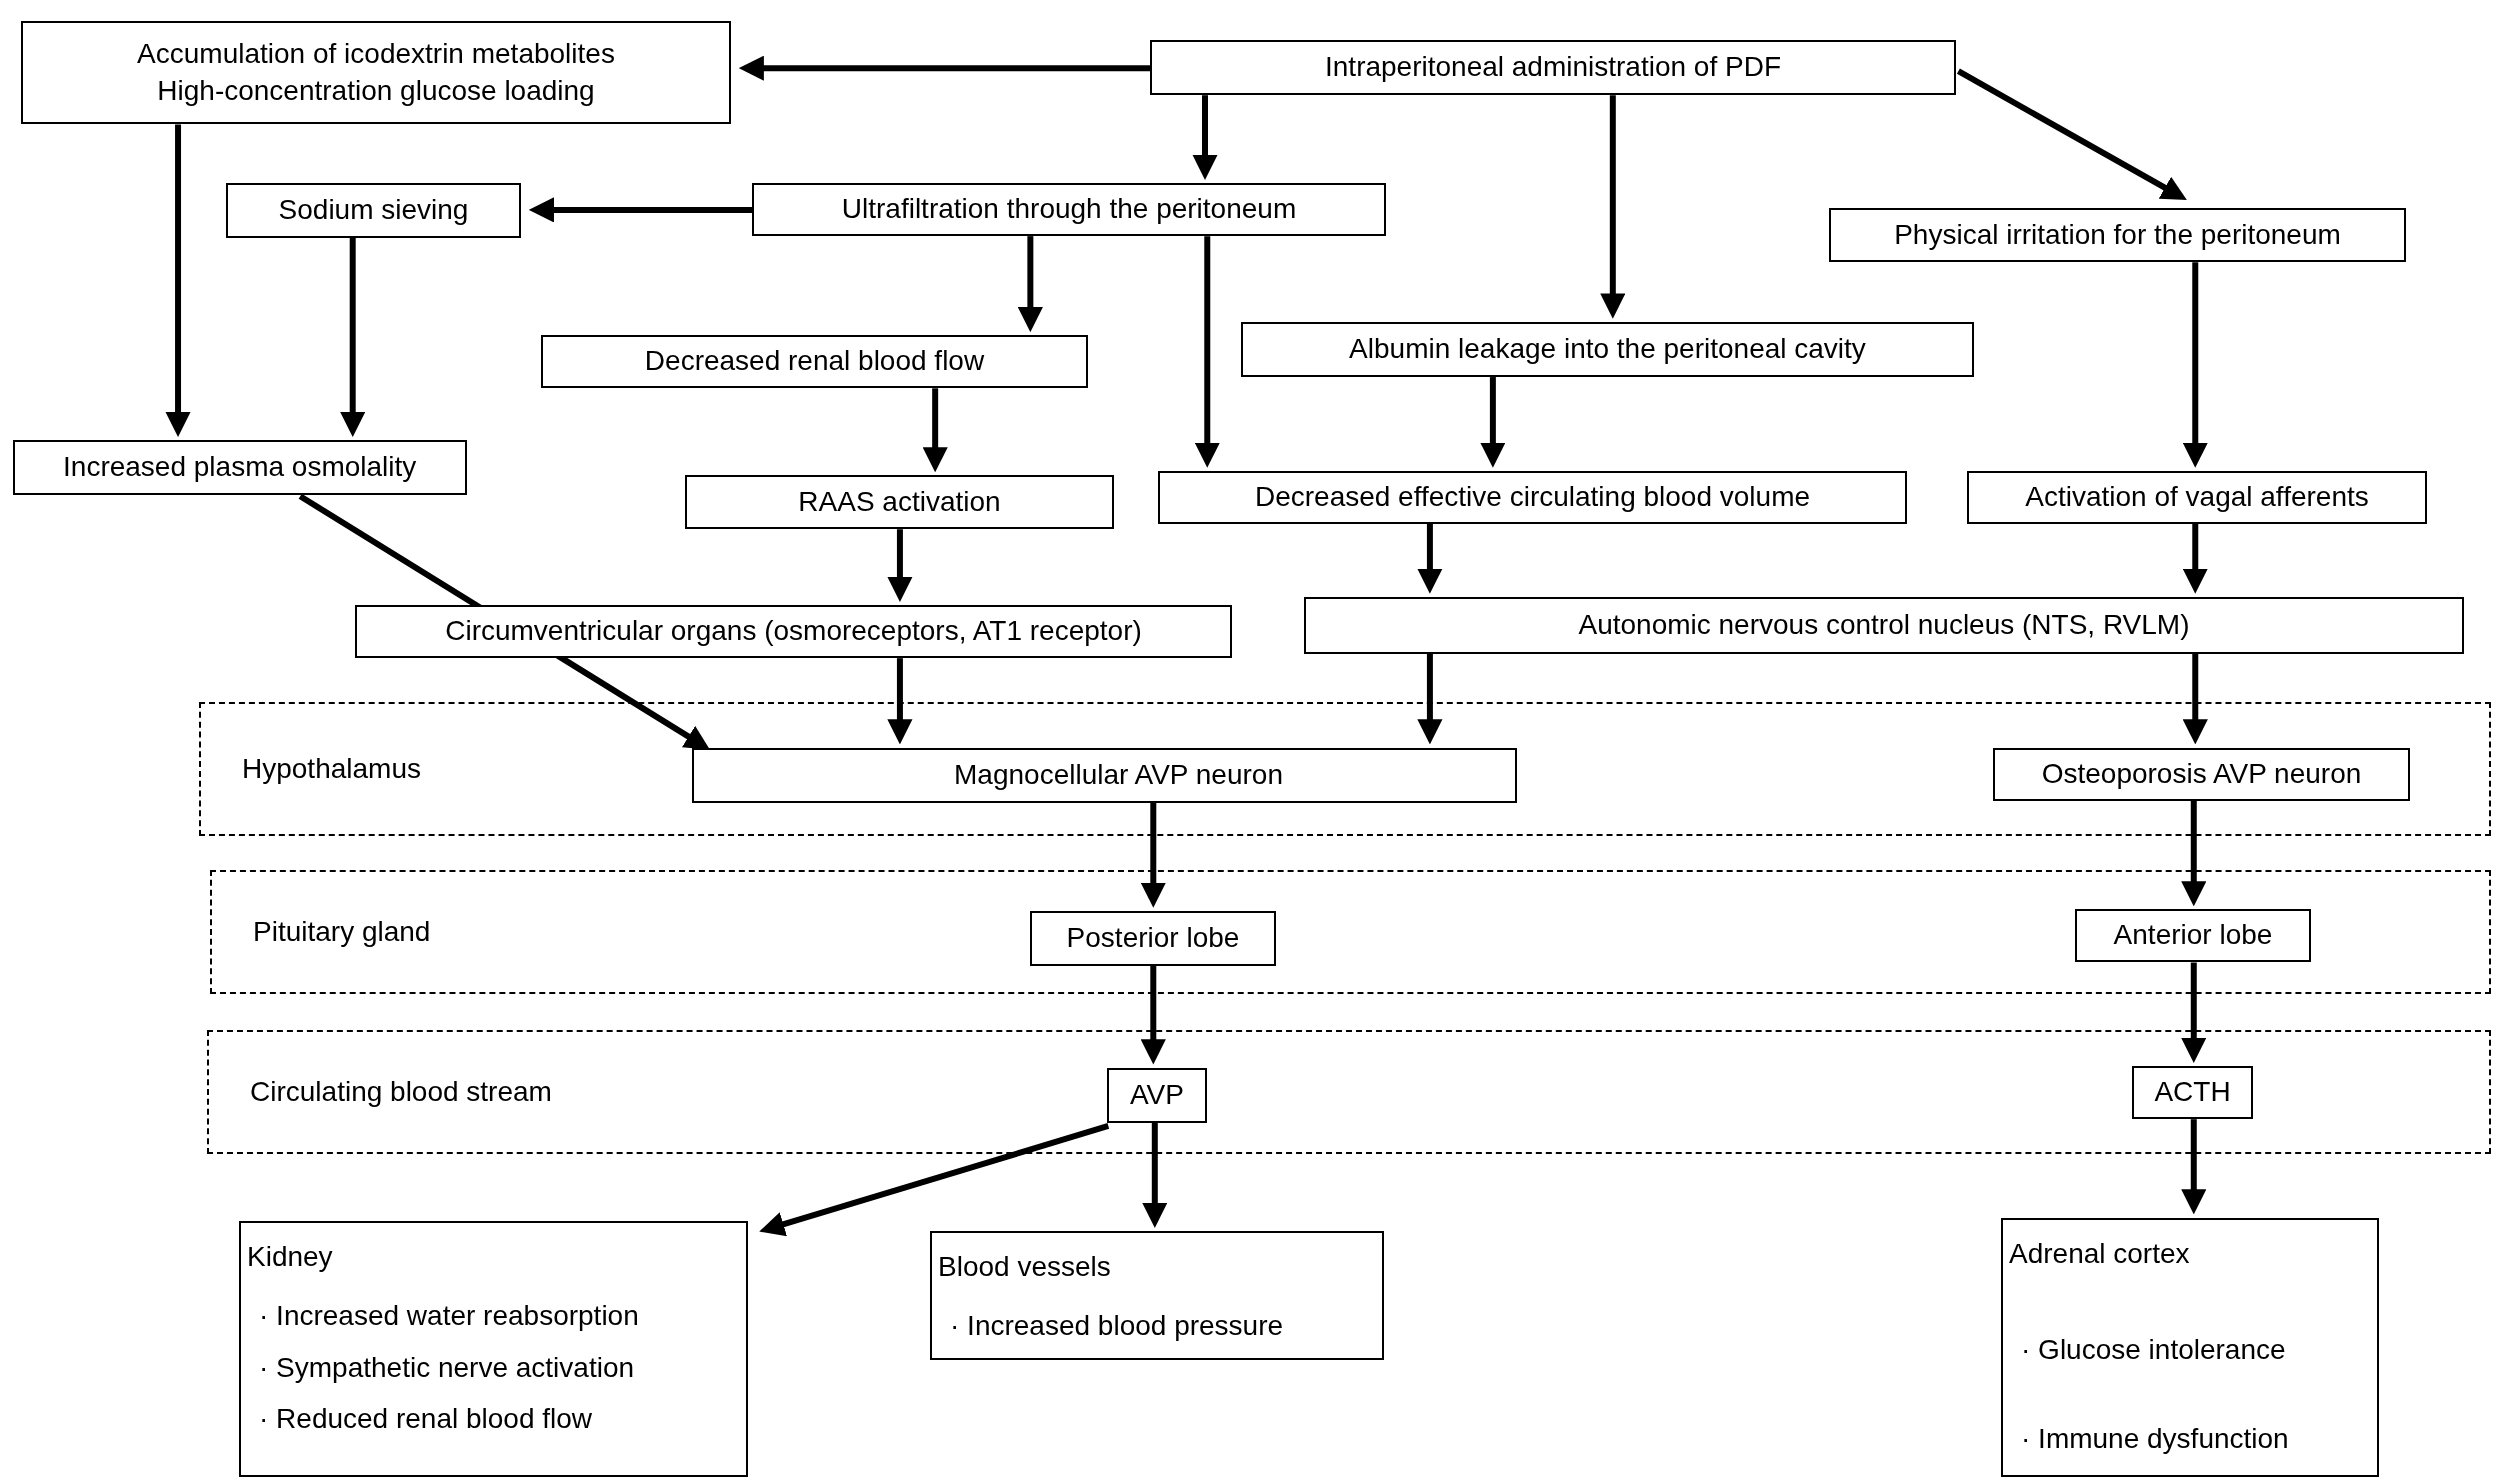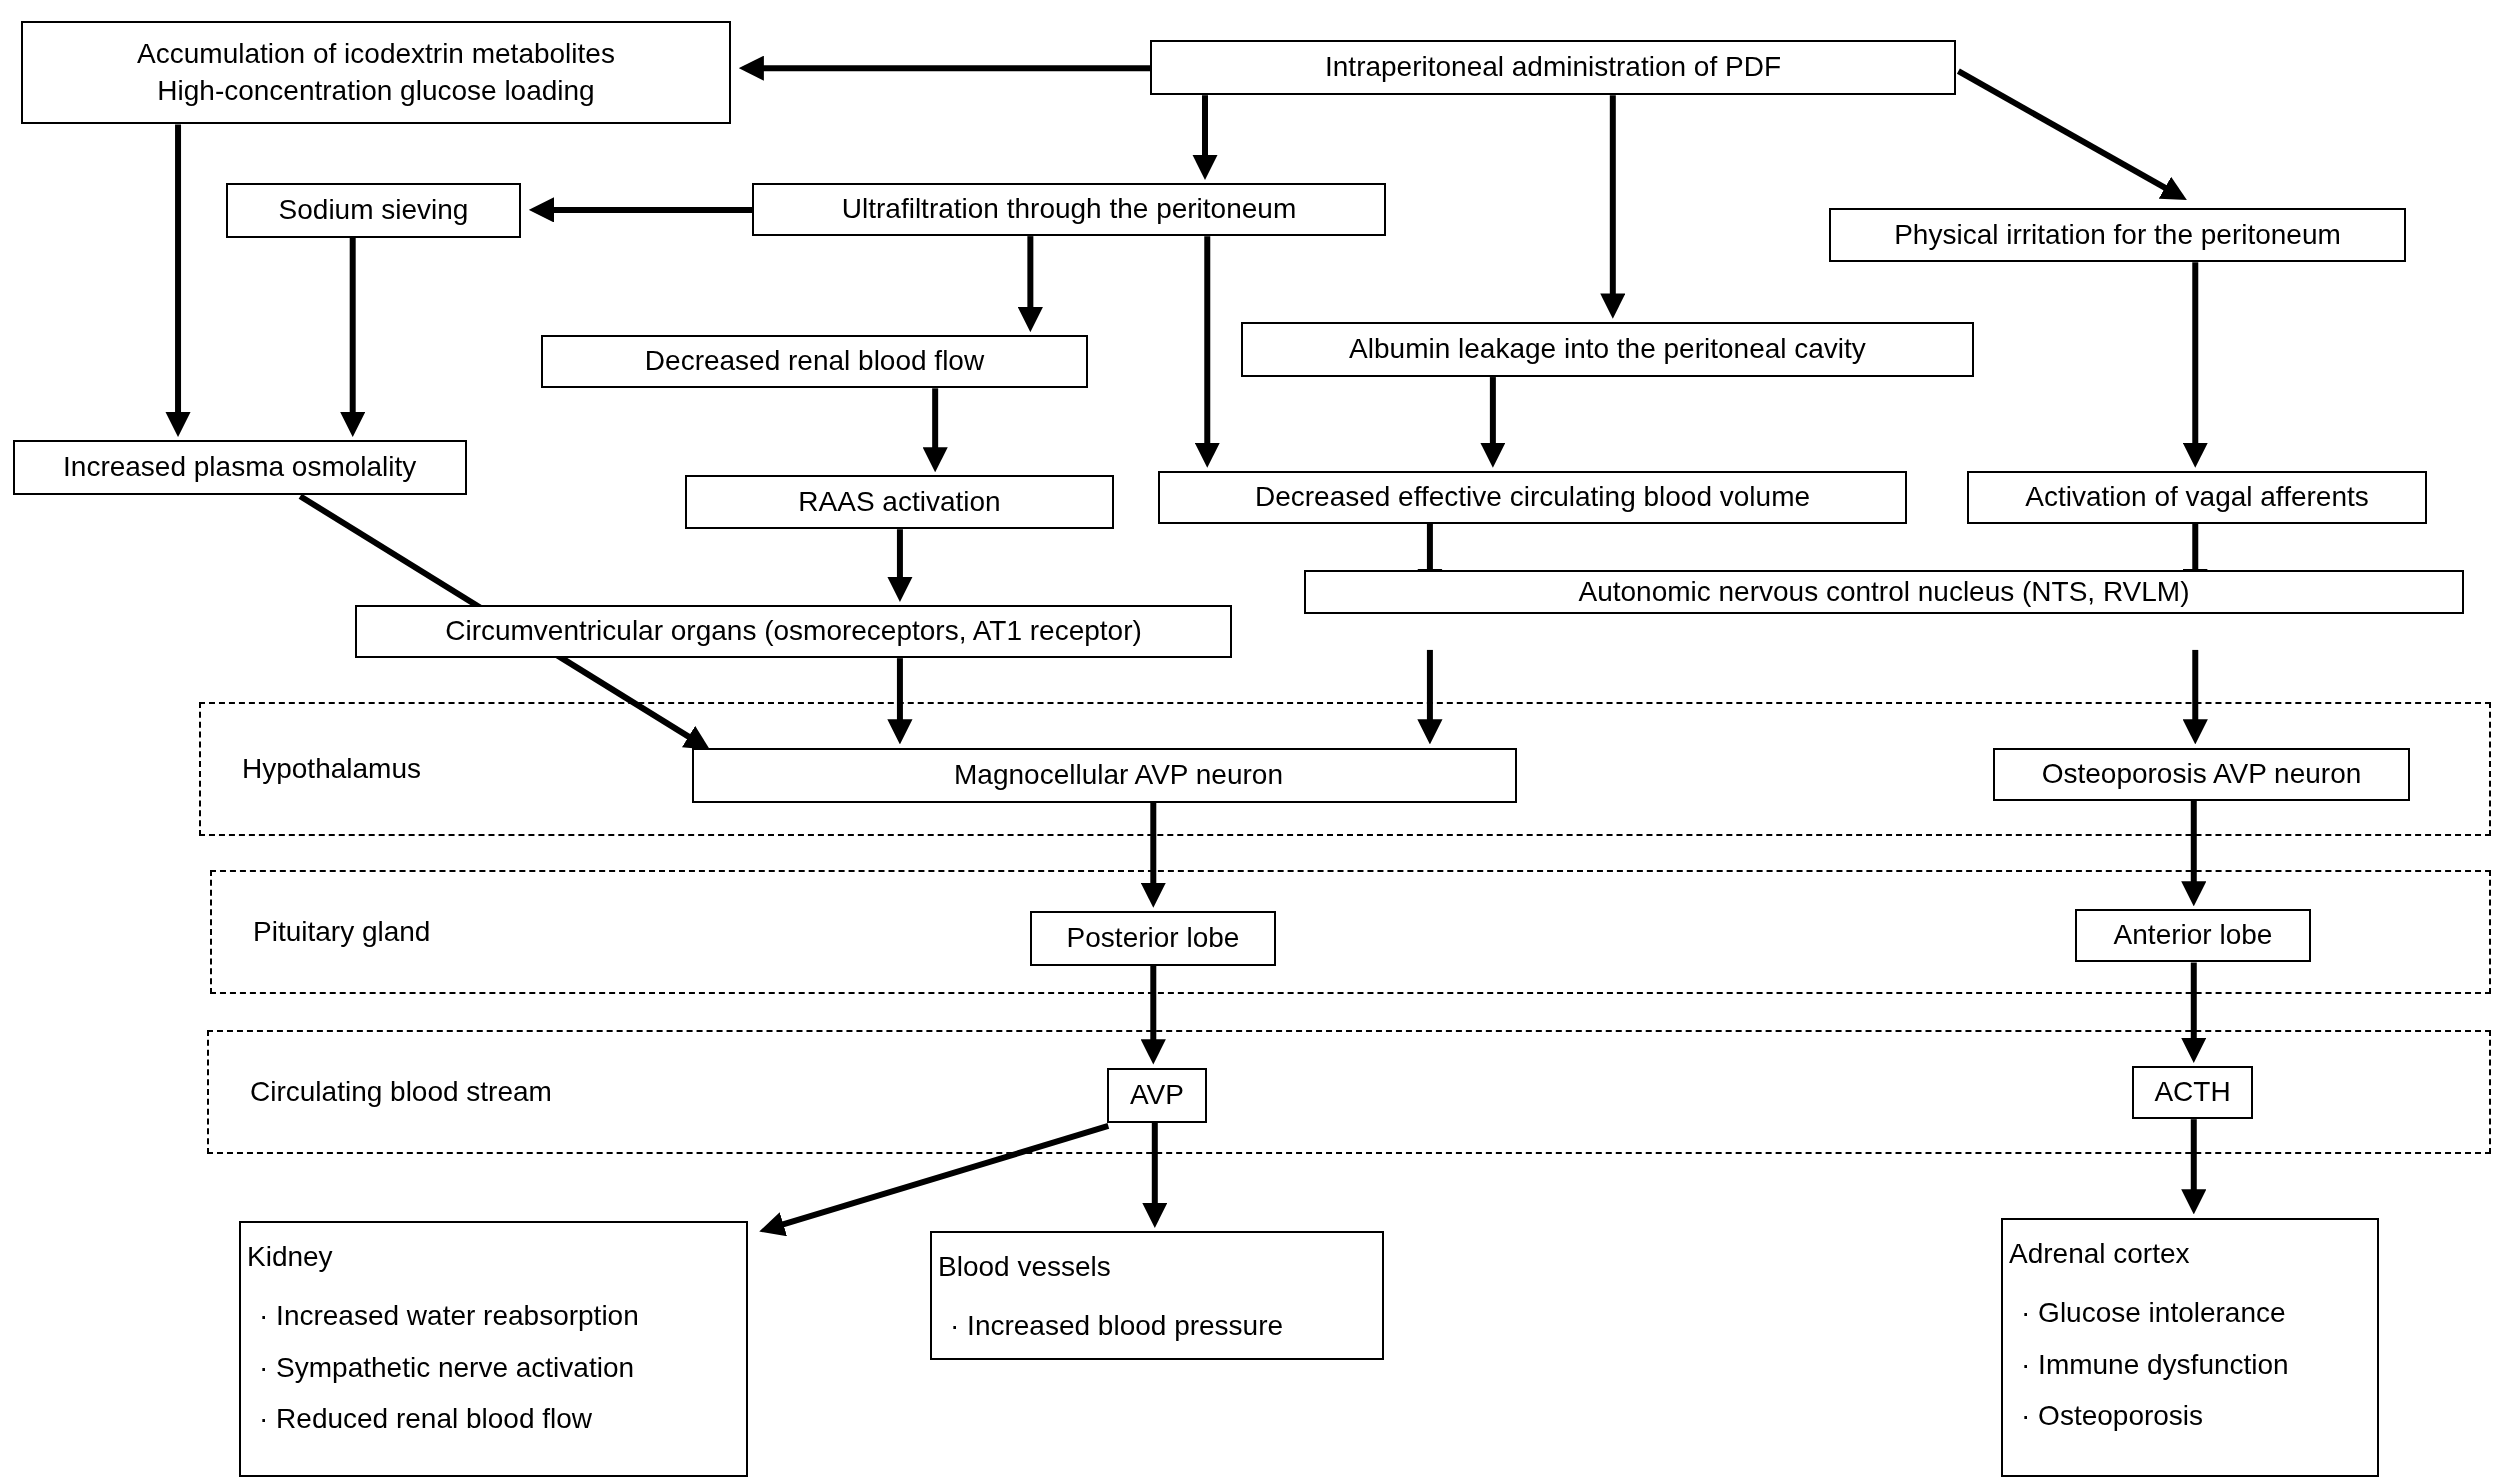--- a/index.html
+++ b/index.html
@@ -150,21 +150,21 @@
 </div>
 
 <div class="node" style="left:1967px; top:471px; width:460px; height:53px;">
   <span>Activation of vagal afferents</span>
 </div>
 
 <div class="node" style="left:355px; top:605px; width:877px; height:53px;">
   <span>Circumventricular organs (osmoreceptors, AT1 receptor)</span>
 </div>
 
-<div class="node" style="left:1304px; top:570px; width:1160px; height:44px;">
+<div class="node" style="left:1304px; top:597px; width:1160px; height:57px;">
   <span>Autonomic nervous control nucleus (NTS, RVLM)</span>
 </div>
 
 <div class="node" style="left:692px; top:748px; width:825px; height:55px;padding-left:37px;">
   <span>Magnocellular AVP neuron</span>
 </div>
 
 <div class="node" style="left:1993px; top:748px; width:417px; height:53px;">
   <span>Osteoporosis AVP neuron</span>
 </div>
@@ -190,19 +190,19 @@
   <div class="panel-item">· Increased water reabsorption</div>
   <div class="panel-item">· Sympathetic nerve activation</div>
   <div class="panel-item">· Reduced renal blood flow</div>
 </div>
 
 <div class="panel" style="left:930px; top:1231px; width:454px; height:129px;">
   <div class="panel-title">Blood vessels</div>
   <div class="panel-item">· Increased blood pressure</div>
 </div>
 
-<div class="panel" style="left:2001px; top:1218px; width:378px; height:259px;">
+<div class="panel" style="left:2001px; top:1218px; width:378px; height:259px;gap:37px;">
   <div class="panel-title">Adrenal cortex</div>
   <div class="panel-item">· Glucose intolerance</div>
   <div class="panel-item">· Immune dysfunction</div>
   <div class="panel-item">· Osteoporosis</div>
 </div>
 
 
 </body></html>

